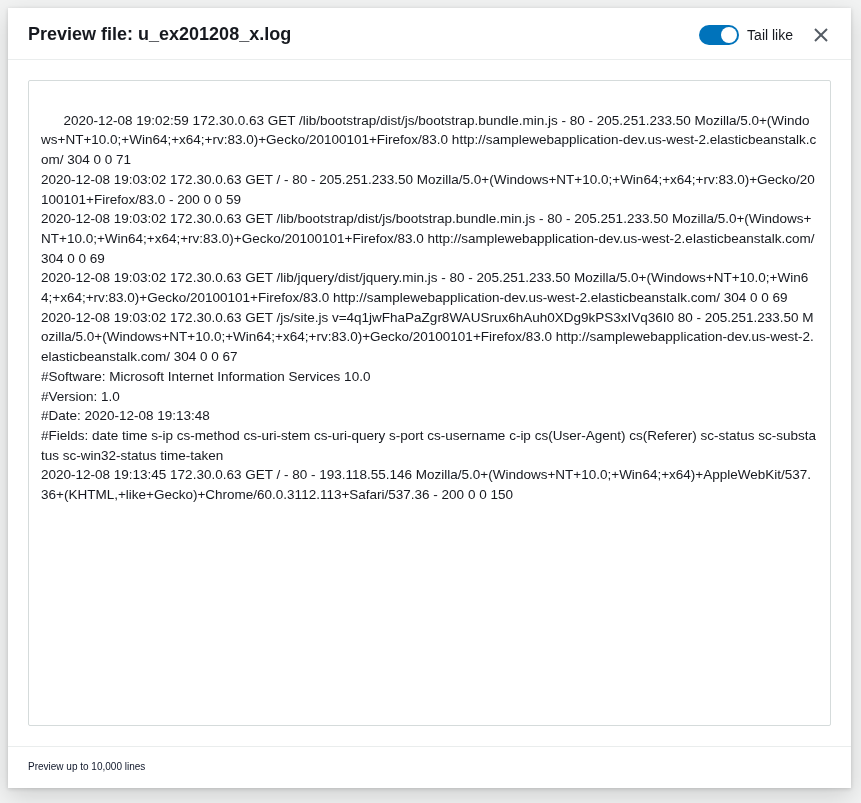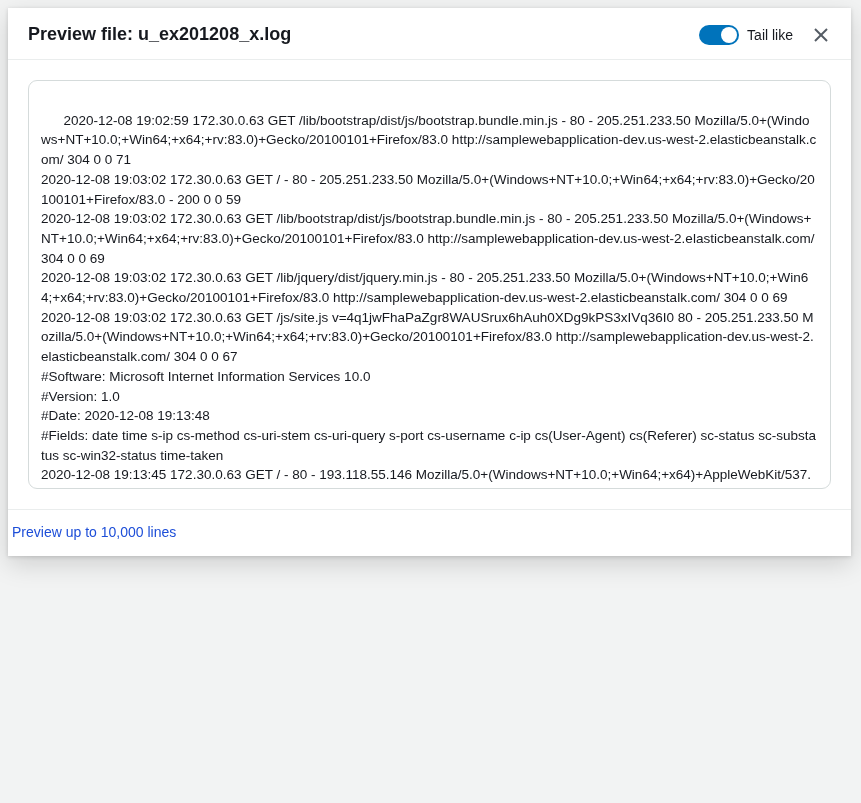--- a/index.html
+++ b/index.html
@@ -13,21 +13,21 @@
       padding: 0;
       width: 861px;
       height: 803px;
       position: relative;
     }
     .modal {
       background: #ffffff;
       border-radius: 0;
       box-shadow: 0 1px 4px rgba(0,0,0,0.15), 0 8px 24px rgba(0,0,0,0.15);
       width: 843px;
-      height: 548px;
+      height: 780px;
       position: absolute;
       top: 8px;
       left: 8px;
       display: flex;
       flex-direction: column;
     }
     .modal-header {
       display: flex;
       align-items: center;
       padding: 16px 20px 14px 20px;
@@ -83,45 +83,45 @@
     }
     .modal-body {
       flex: 1;
       padding: 20px;
       display: flex;
       flex-direction: column;
       overflow: hidden;
     }
     .log-box {
       border: 1px solid #d5dbdb;
-      border-radius: 9px;
+      border-radius: 2px;
       padding: 10px 12px;
       font-size: 13.5px;
       line-height: 1.46;
       color: #16191f;
       white-space: pre-wrap;
       word-break: break-all;
       flex: 1;
       overflow: auto;
       position: relative;
       font-family: "Amazon Ember", "Helvetica Neue", Arial, sans-serif;
     }
     .resize-handle {
       position: absolute;
       bottom: 2px;
       right: 2px;
       width: 12px;
       height: 12px;
       cursor: nwse-resize;
     }
     .modal-footer {
-      padding: 14px 20px 16px 4px;
+      padding: 14px 20px 16px 20px;
       border-top: 1px solid #eaeded;
-      font-size: 14px;
-      color: #1d4ed8;
+      font-size: 10px;
+      color: #0f172a;
     }
   </style>
 </head>
 <body>
 
 <div class="modal">
   <div class="modal-header">
     <div class="modal-title">Preview file: u_ex201208_x.log</div>
     <div class="toggle-container">
       <div class="toggle-switch">

